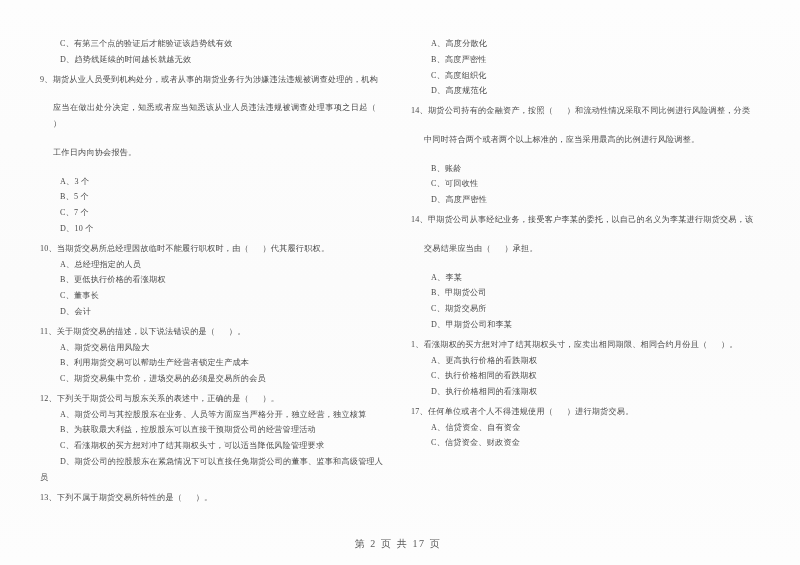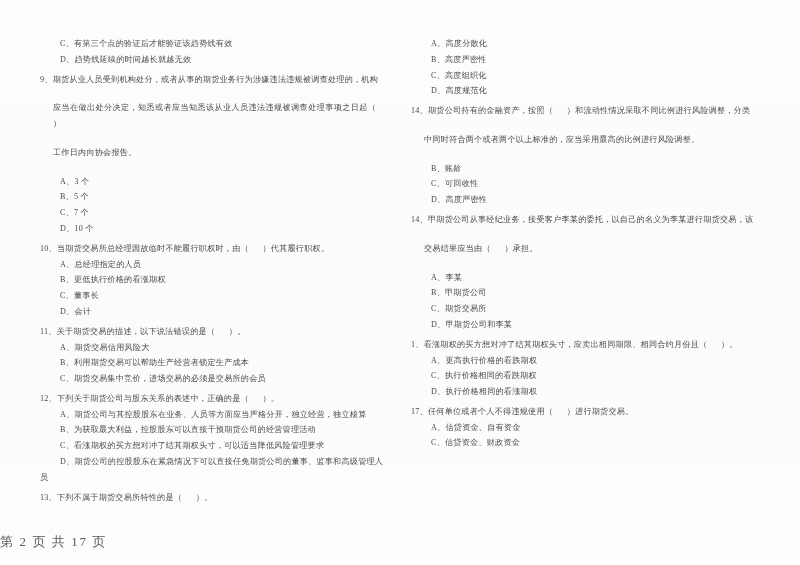--- a/index.html
+++ b/index.html
@@ -61,21 +61,22 @@
   }
   .qblock {
     margin-bottom: 0;
   }
   .gap-sm { height: 4px; }
   .footer {
     position: absolute;
     left: 0;
     right: 4px;
     bottom: 14px;
-    font-size: 13px;
+    text-align: center;
+    font-size: 10px;
     letter-spacing: 1.6px;
     color: #5a5a5a;
     z-index: 2;
   }
 </style>
 </head>
 <body>
 
 <div class="scan-tint"></div>
 

